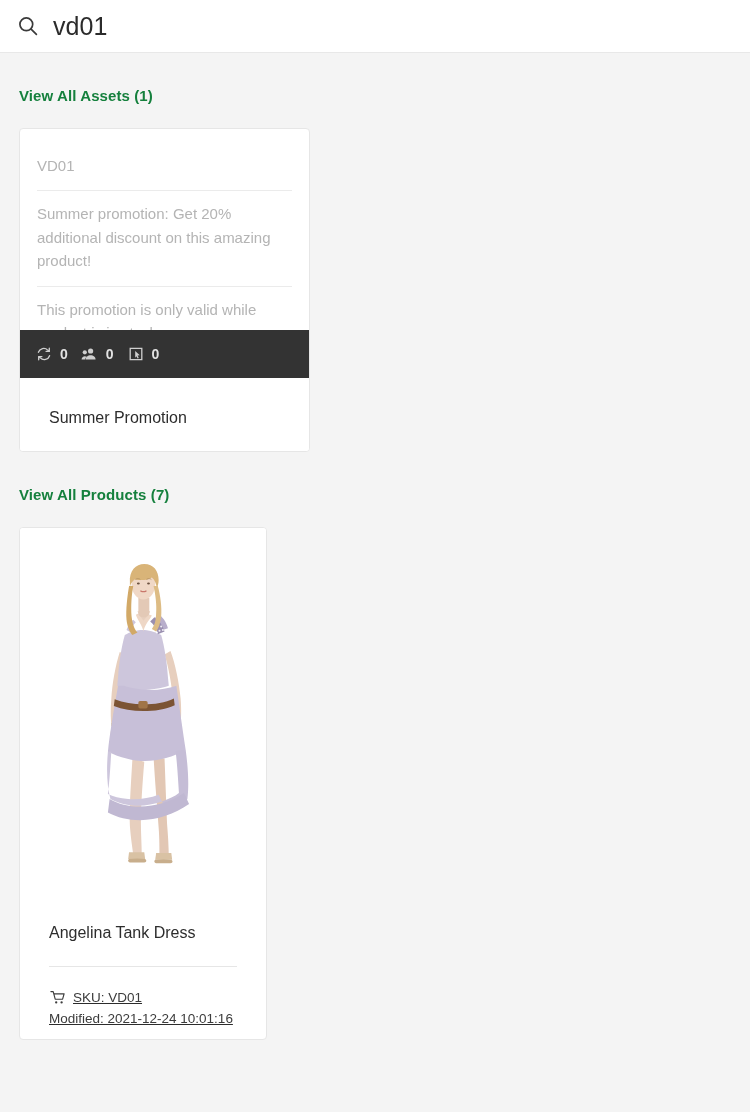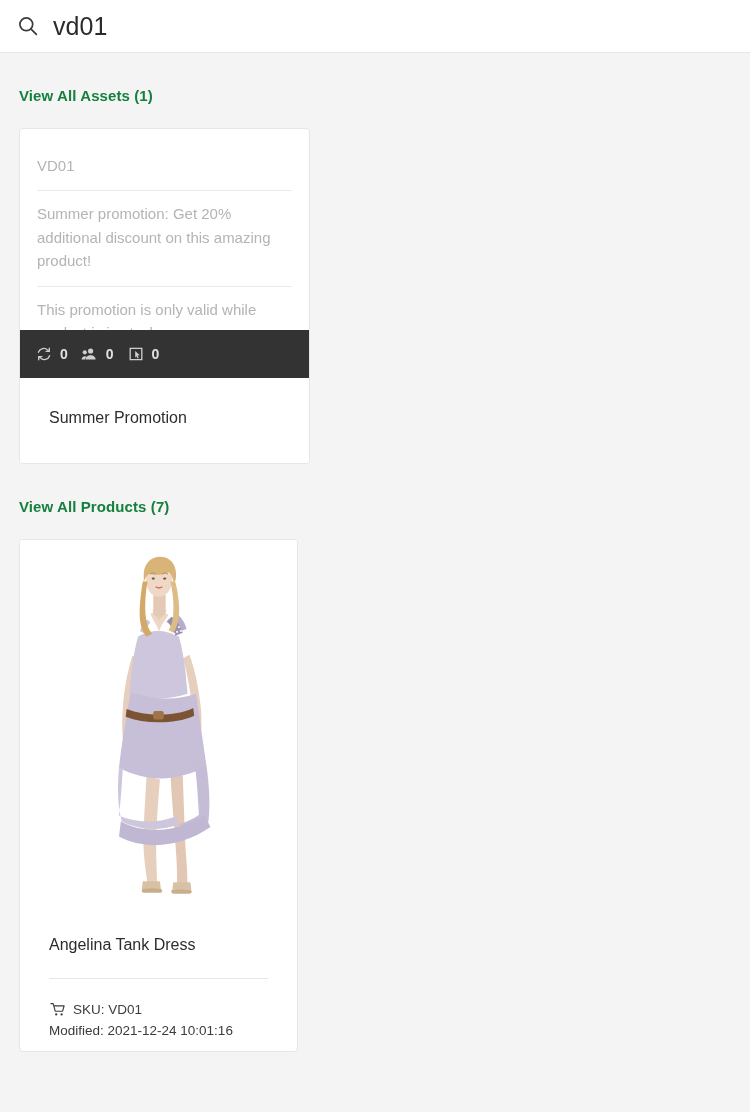--- a/index.html
+++ b/index.html
@@ -137,32 +137,31 @@
   }
 
   .card-footer {
     padding: 20px 0 22px 29px;
     background: #fff;
   }
   .card-title {
     font-size: 16px;
     line-height: 22px;
     color: #2d2d2d;
-    margin-bottom: 12px;
   }
   .card-kicker {
     font-size: 12px;
     letter-spacing: 1.05px;
     color: #707070;
     line-height: 16px;
   }
 
   
   .product-card {
-    width: 279px;
+    width: 248px;
     background: #ffffff;
     border: 1px solid #e6e6e6;
     border-radius: 4px;
     overflow: hidden;
   }
 
   .product-image {
     height: 378px;
     background: #ffffff;
     display: flex;
@@ -173,21 +172,21 @@
   .product-image svg { display: block; }
 
   .product-body { padding: 16px 29px 10px 29px; }
   .product-name {
     font-size: 16px;
     line-height: 22px;
     color: #2d2d2d;
     padding-bottom: 22px;
     border-bottom: 1px solid #e6e6e6;
   }
-  .product-meta { padding-top: 20px; }
+  .product-meta { padding-top: 20px; text-decoration: underline; }
   .meta-line {
     display: flex;
     align-items: center;
     font-size: 13.5px;
     line-height: 21px;
     color: #3c3c3c;
   }
   .cart-icon {
     width: 16px;
     height: 16px;

